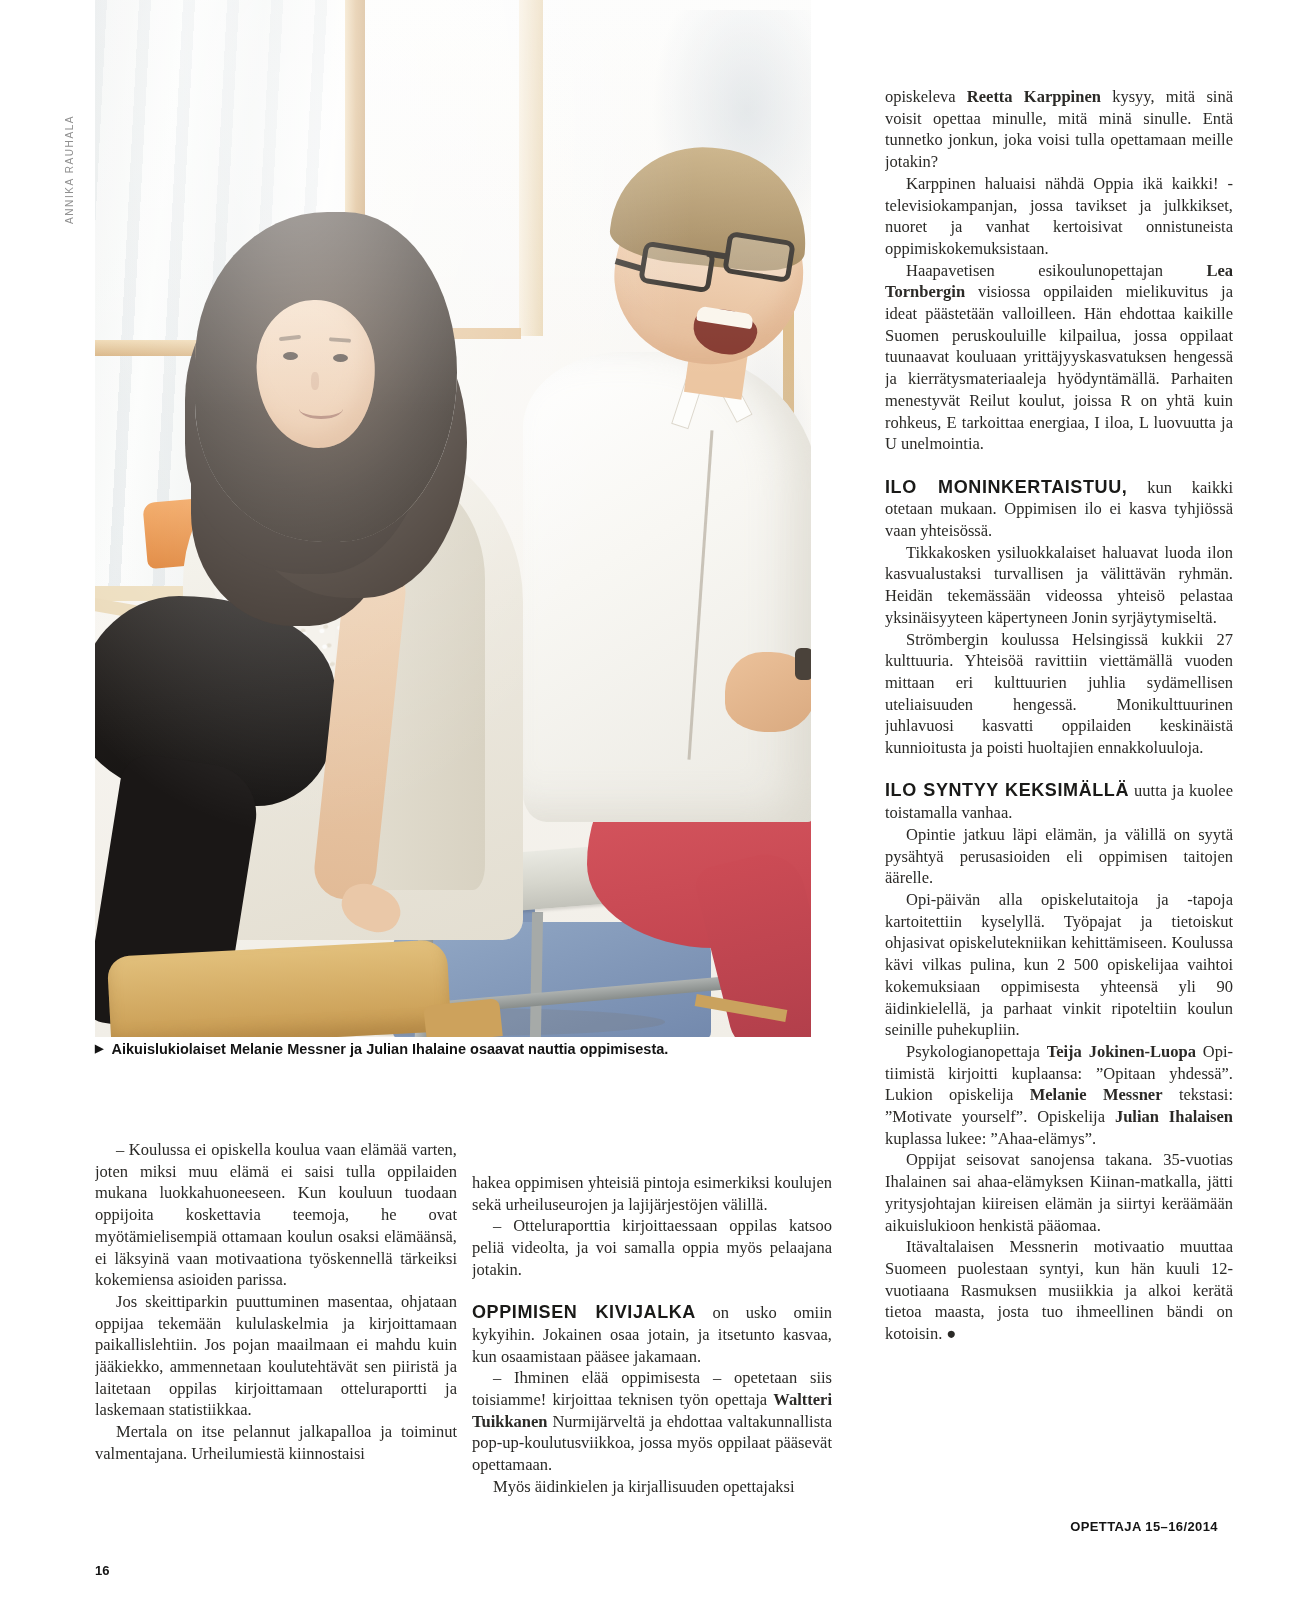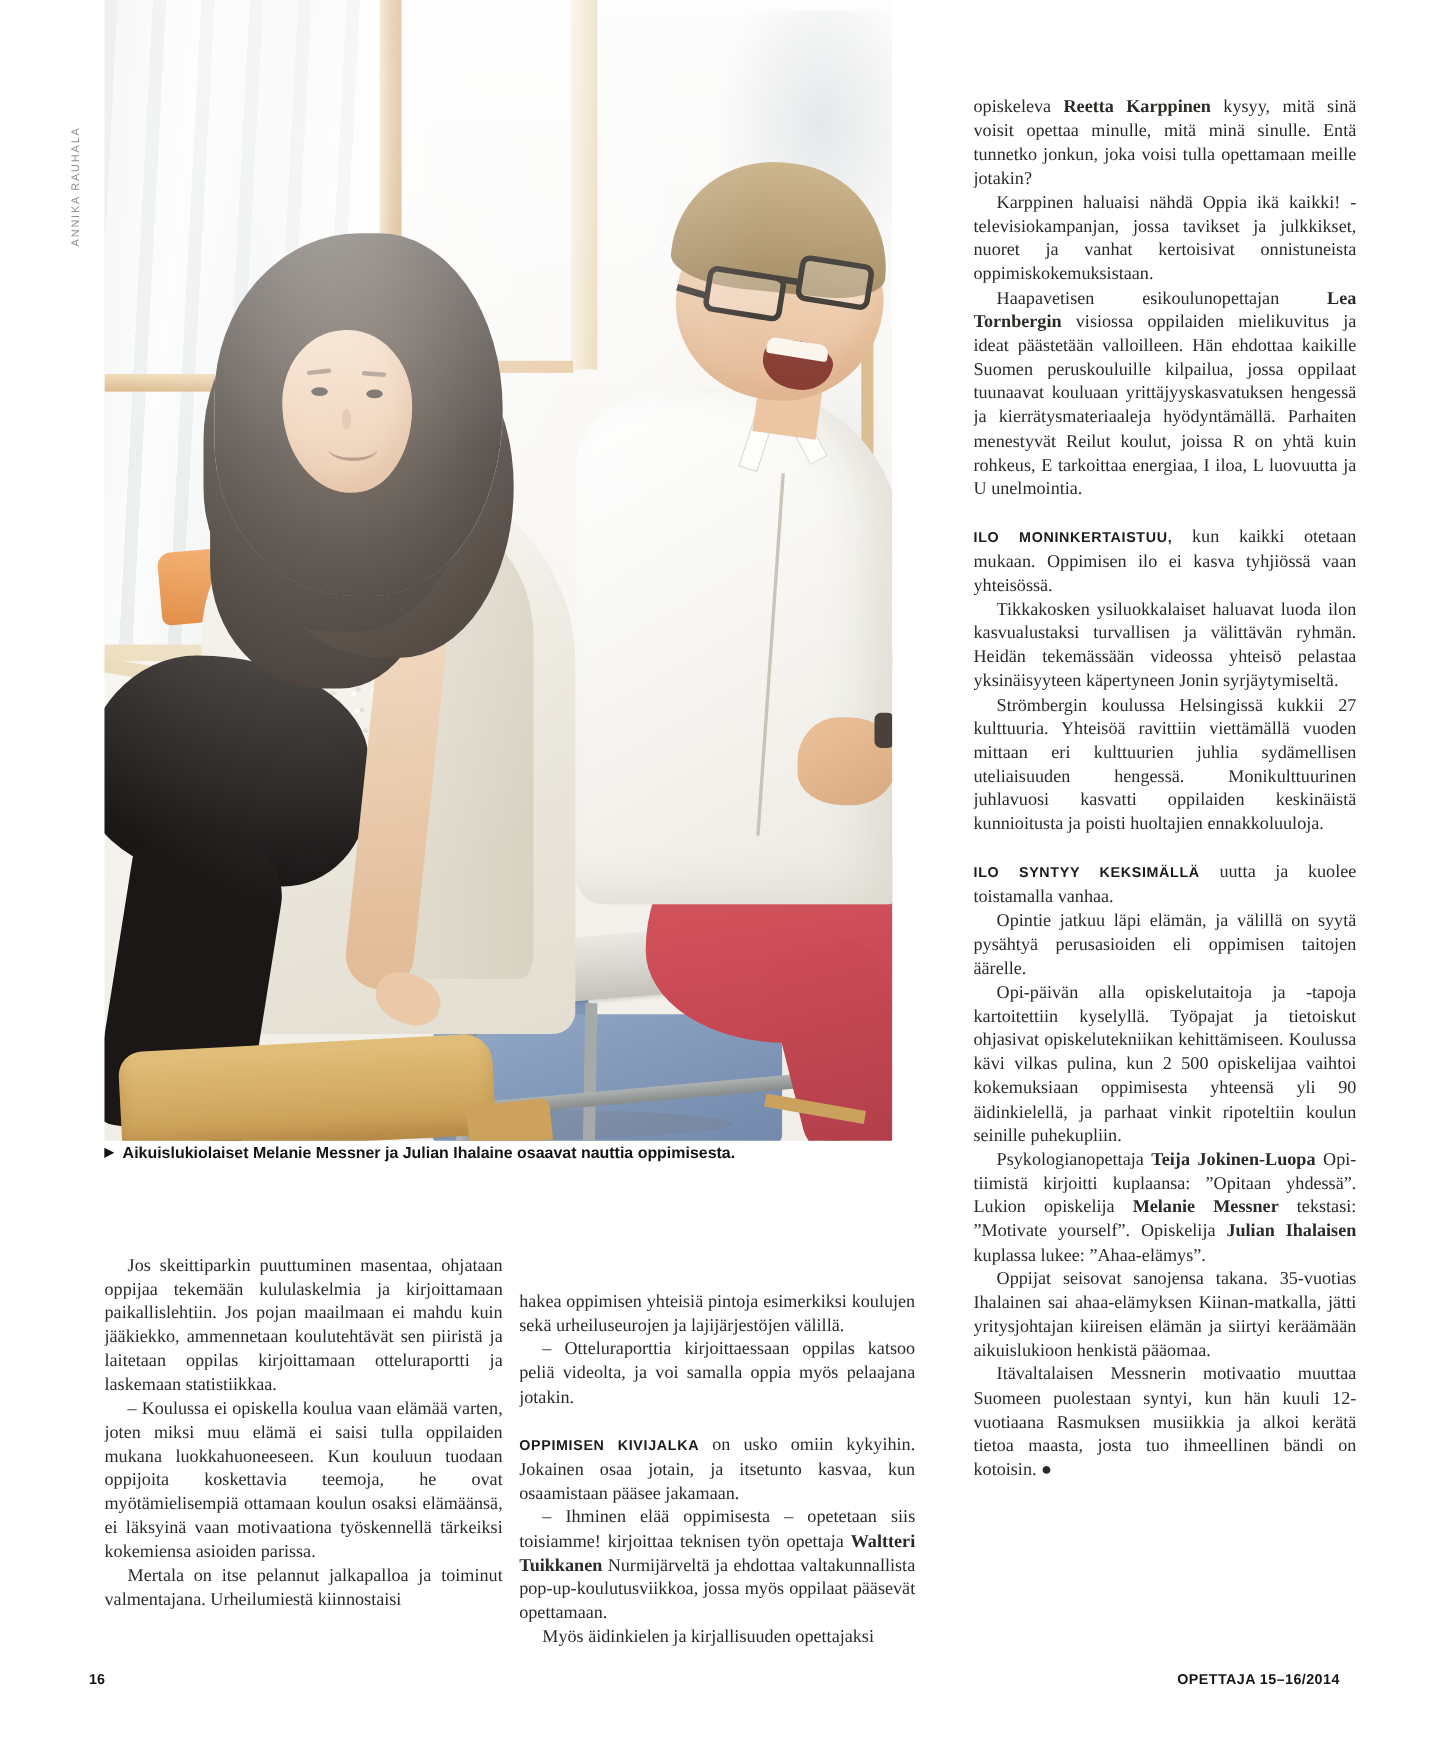--- a/index.html
+++ b/index.html
@@ -35,28 +35,28 @@
     overflow:hidden; color:#2b2a27; hyphens:auto; -webkit-hyphens:auto;
   }
   .col.c1 { left:95px;  top:1139px; width:362px; height:352px; }
   .col.c2 { left:472px; top:1139px; width:360px; height:352px;margin-top:33px; }
   .col.cr { left:843px; top:86px;   width:348px; height:1412px;margin-left:42px; }
   .col p { margin:0; }
   .col p.indent { text-indent:21px; }
   .col p.space  { margin-top:21.7px; }
   .run-lead {
     font-family:"Liberation Sans", sans-serif; font-weight:700;
-    font-size:13px; letter-spacing:0.6px; color:#1a1a18;
+    font-size:18px; letter-spacing:0.6px; color:#1a1a18;
   }
   .run-bold { font-weight:700; }
   .footer {
     position:absolute; top:1519px; font-family:"Liberation Sans", sans-serif;
     font-weight:700; font-size:13px; color:#141414;
   }
-  .footer.fl { left:81px; }
+  .footer.fl { left:95px;margin-top:44px; }
   .footer.fr { right:95px; letter-spacing:0.4px; }
 </style>
 </head>
 <body>
 
 <div class="credit">ANNIKA RAUHALA</div>
 
 <div class="photo">
 
   <div class="ph" style="left:0;top:0;width:254px;height:600px;background:linear-gradient(97deg,#eff1f0 0%,#fbfcfb 28%,#f1f3f2 52%,#fdfdfc 78%,#f4f5f4 100%);"></div>
@@ -126,22 +126,22 @@
   <div class="ph" style="left:14px;top:948px;width:340px;height:92px;background:linear-gradient(180deg,#e2c07c 0%,#cfa55d 70%,#c2954e 100%);border-radius:22px 26px 0 0;transform:rotate(-3deg);box-shadow:inset 0 -10px 14px rgba(160,120,60,.4);"></div>
   <div class="ph" style="left:330px;top:1002px;width:76px;height:38px;background:#cda25c;border-radius:8px 8px 0 0;transform:rotate(-6deg);"></div>
   <div class="ph" style="left:600px;top:1002px;width:92px;height:12px;background:#caa25e;transform:rotate(10deg);"></div>
 </div>
 
 <div class="caption">
   <span class="marker">▶</span><span>Aikuislukiolaiset Melanie Messner ja Julian Ihalaine osaavat nauttia oppimisesta.</span>
 </div>
 
 <div class="col c1">
+    <p class="indent "><span>– Koulussa ei opiskella koulua vaan elämää varten, joten miksi muu elämä ei saisi tulla oppilaiden mukana luokkahuoneeseen. Kun kouluun tuodaan oppijoita koskettavia teemoja, he ovat myötämielisempiä ottamaan koulun osaksi elämäänsä, ei läksyinä vaan motivaationa työskennellä tärkeiksi kokemiensa asioiden parissa.</span></p>
     <p class="indent "><span>Jos skeittiparkin puuttuminen masentaa, ohjataan oppijaa tekemään kululaskelmia ja kirjoittamaan paikallislehtiin. Jos pojan maailmaan ei mahdu kuin jääkiekko, ammennetaan koulutehtävät sen piiristä ja laitetaan oppilas kirjoittamaan otteluraportti ja laskemaan statistiikkaa.</span></p>
-    <p class="indent "><span>– Koulussa ei opiskella koulua vaan elämää varten, joten miksi muu elämä ei saisi tulla oppilaiden mukana luokkahuoneeseen. Kun kouluun tuodaan oppijoita koskettavia teemoja, he ovat myötämielisempiä ottamaan koulun osaksi elämäänsä, ei läksyinä vaan motivaationa työskennellä tärkeiksi kokemiensa asioiden parissa.</span></p>
     <p class="indent "><span>Mertala on itse pelannut jalkapalloa ja toiminut valmentajana. Urheilumiestä kiinnostaisi</span></p>
   </div>
 <div class="col c2">
     <p class=""><span>hakea oppimisen yhteisiä pintoja esimerkiksi koulujen sekä urheiluseurojen ja lajijärjestöjen välillä.</span></p>
     <p class="indent "><span>– Otteluraporttia kirjoittaessaan oppilas katsoo peliä videolta, ja voi samalla oppia myös pelaajana jotakin.</span></p>
     <p class="space"><span class="run-lead">OPPIMISEN KIVIJALKA</span><span> on usko omiin kykyihin. Jokainen osaa jotain, ja itsetunto kasvaa, kun osaamistaan pääsee jakamaan.</span></p>
     <p class="indent "><span>– Ihminen elää oppimisesta – opetetaan siis toisiamme! kirjoittaa teknisen työn opettaja </span><span class="run-bold">Waltteri Tuikkanen</span><span> Nurmijärveltä ja ehdottaa valtakunnallista pop-up-koulutusviikkoa, jossa myös oppilaat pääsevät opettamaan.</span></p>
     <p class="indent "><span>Myös äidinkielen ja kirjallisuuden opettajaksi</span></p>
   </div>
 <div class="col cr">

